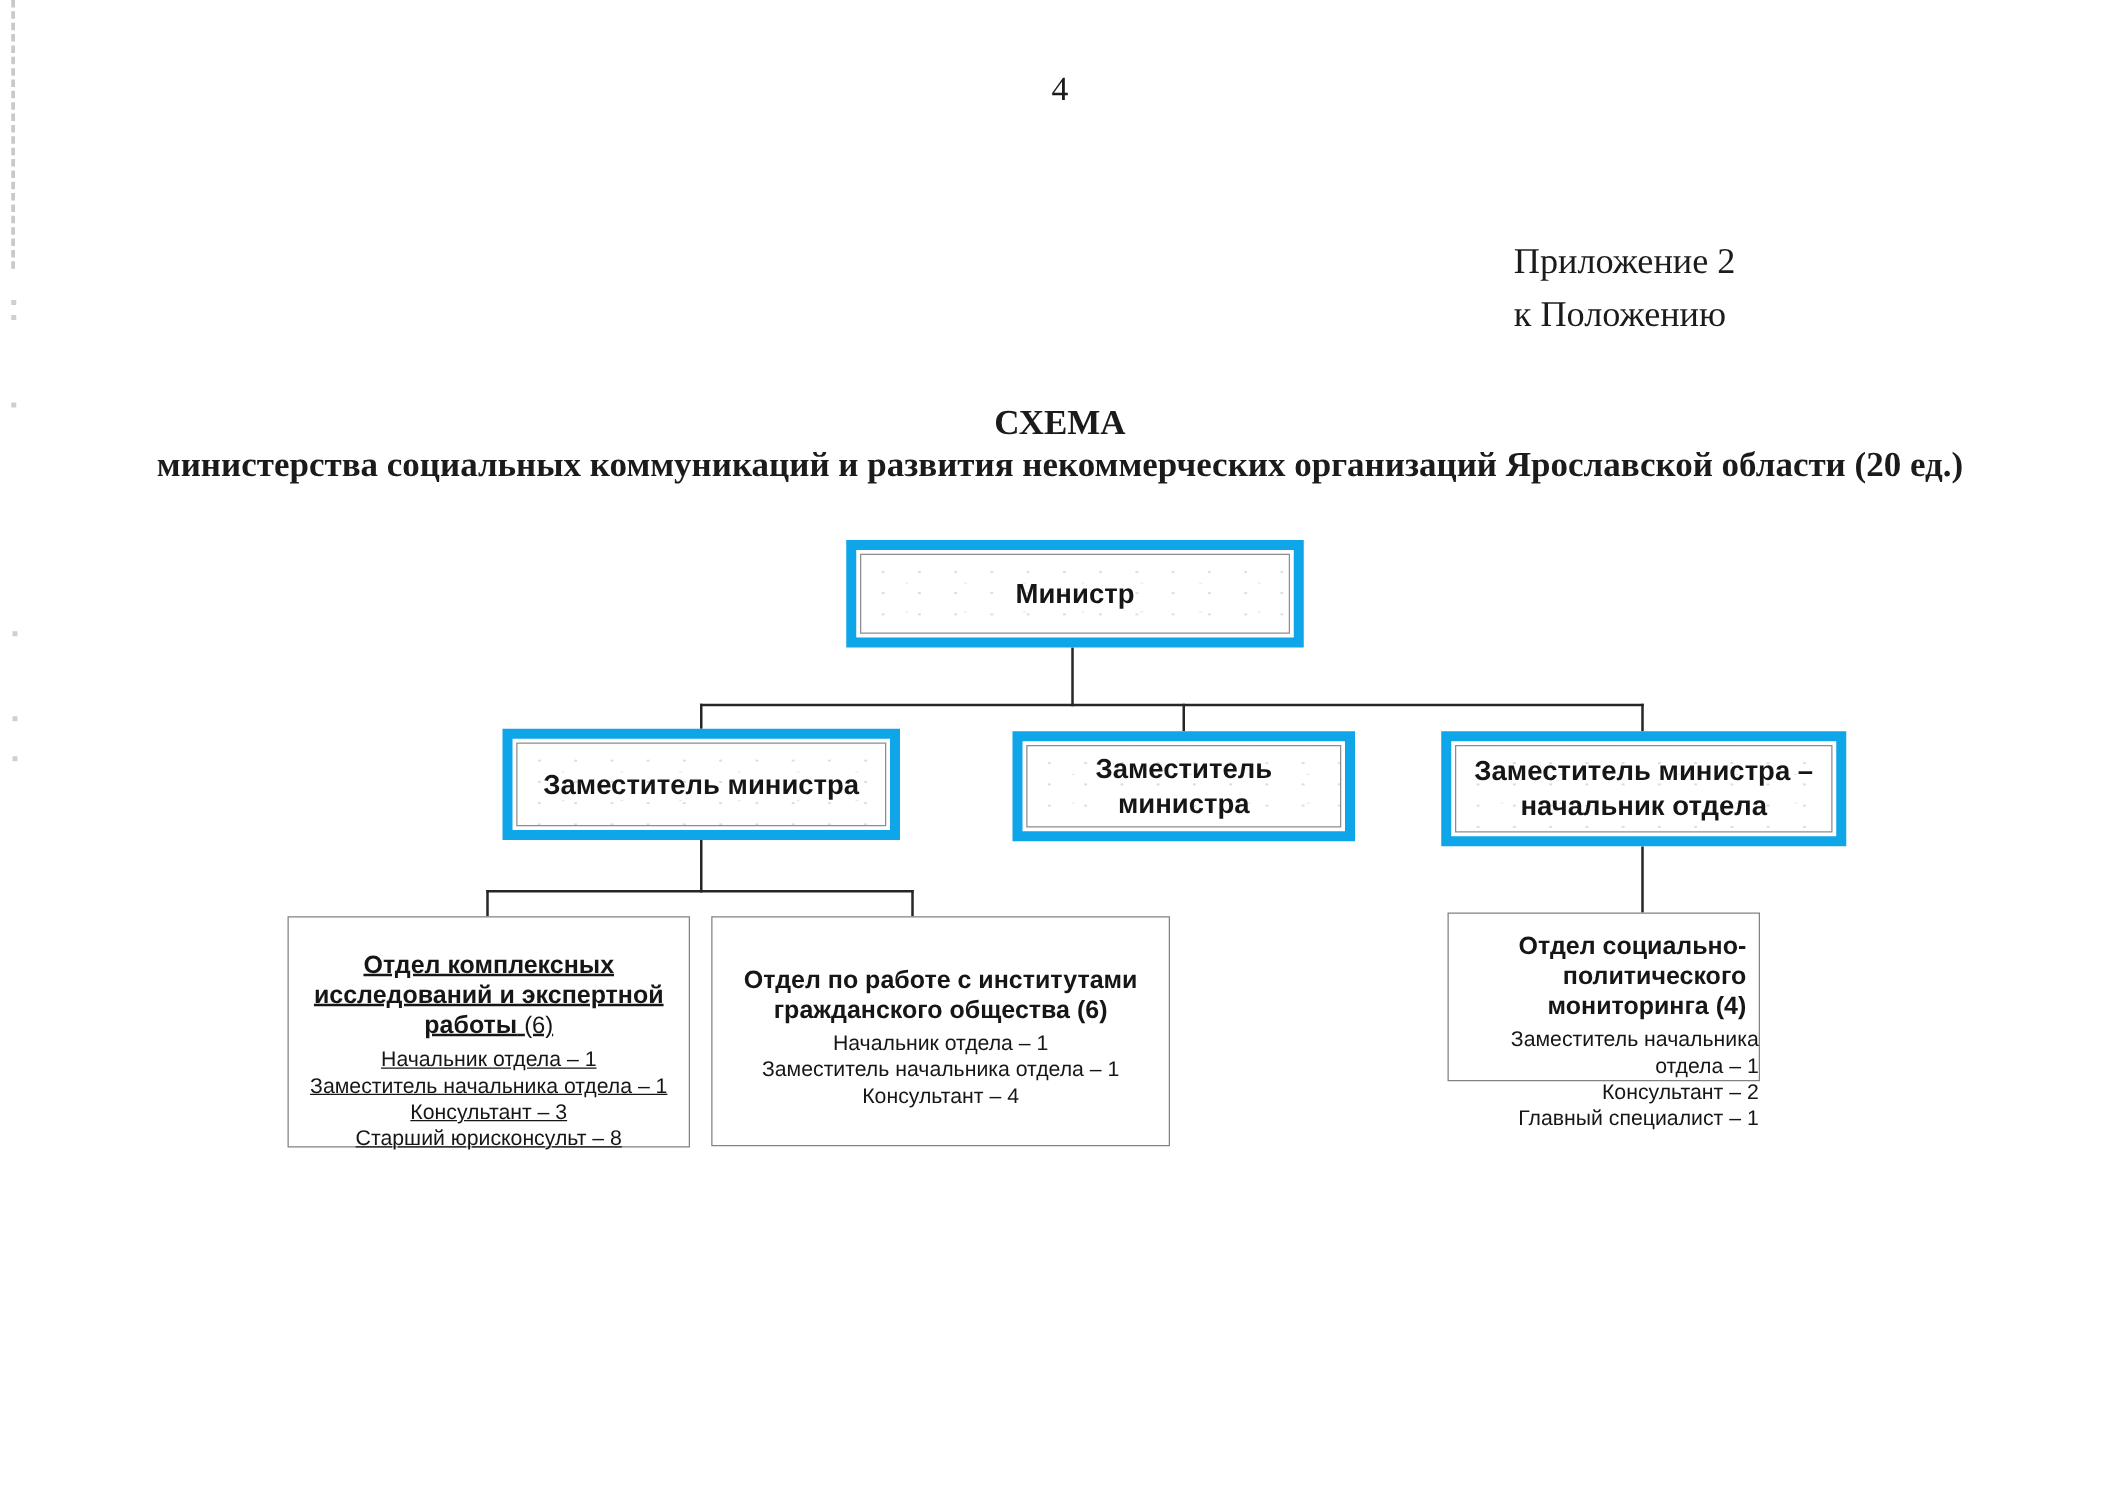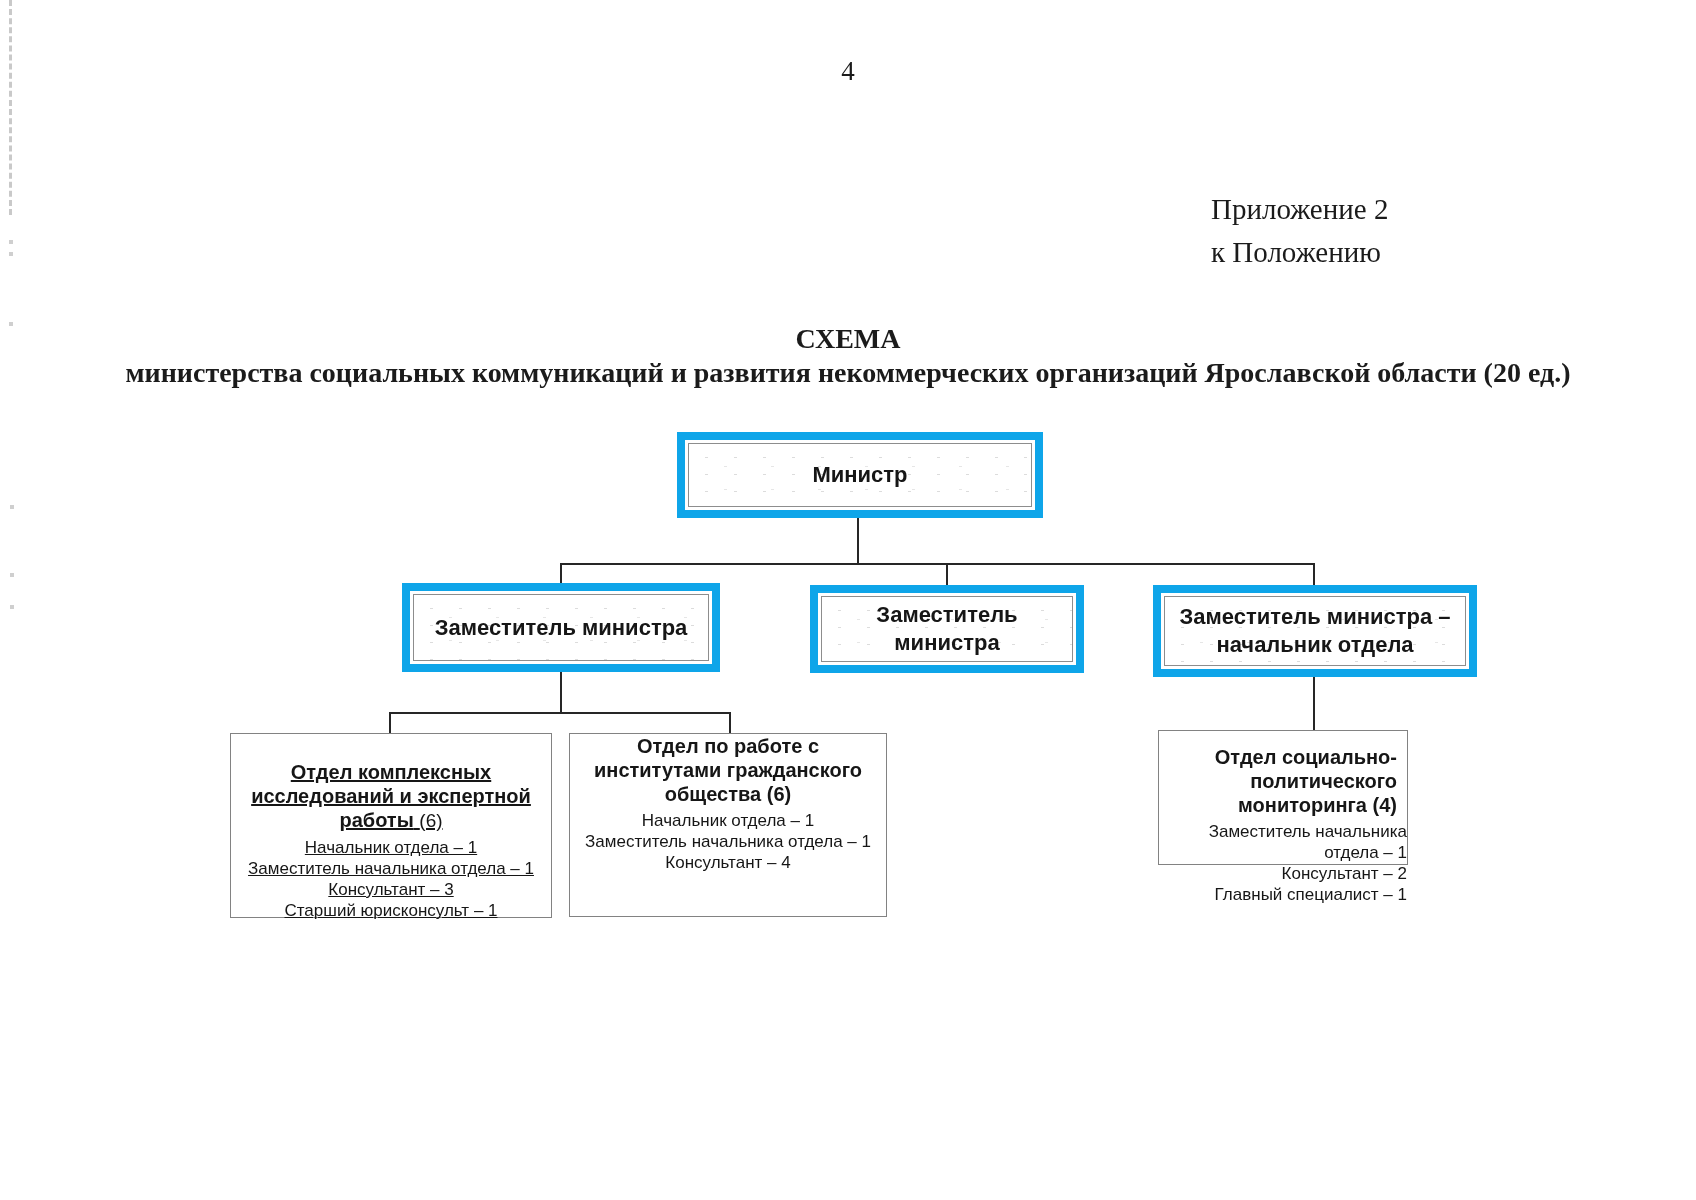--- a/index.html
+++ b/index.html
@@ -111,21 +111,21 @@
   
   .dept {
     position: absolute;
     box-sizing: border-box;
     border: 1px solid #828282;
     background: #ffffff;
     text-align: center;
     color: #161616;
   }
   .dept1 { left: 230px;  top: 733px; width: 322px; height: 185px; padding-top: 26px; text-decoration: underline; }
-  .dept2 { left: 569px;  top: 733px; width: 318px; height: 184px; }
+  .dept2 { left: 569px;  top: 733px; width: 367px; height: 184px; padding-top: 38px; }
   .dept3 { left: 1158px; top: 730px; width: 250px; height: 135px; padding-top: 14px; text-align: right; }
 
   .dept-title {
     font-weight: bold;
     font-size: 20px;
     line-height: 24px;
     padding: 0 10px;
   }
   .dept-count {
     font-weight: normal;
@@ -201,21 +201,21 @@
 
     <div class="dept dept1">
       <div class="dept-title">
         <span>Отдел комплексных исследований и экспертной работы</span>
         <span class="dept-count">(6)</span>
       </div>
       <ul class="positions">
         <li>Начальник отдела – 1</li>
         <li>Заместитель начальника отдела – 1</li>
         <li>Консультант – 3</li>
-        <li>Старший юрисконсульт – 1</li>
+        <li>Старший юрисконсульт – 8</li>
       </ul>
     </div>
 
     <div class="dept dept2">
       <div class="dept-title">
         <span>Отдел по работе с институтами гражданского общества (6)</span>
       </div>
       <ul class="positions">
         <li>Начальник отдела – 1</li>
         <li>Заместитель начальника отдела – 1</li>

